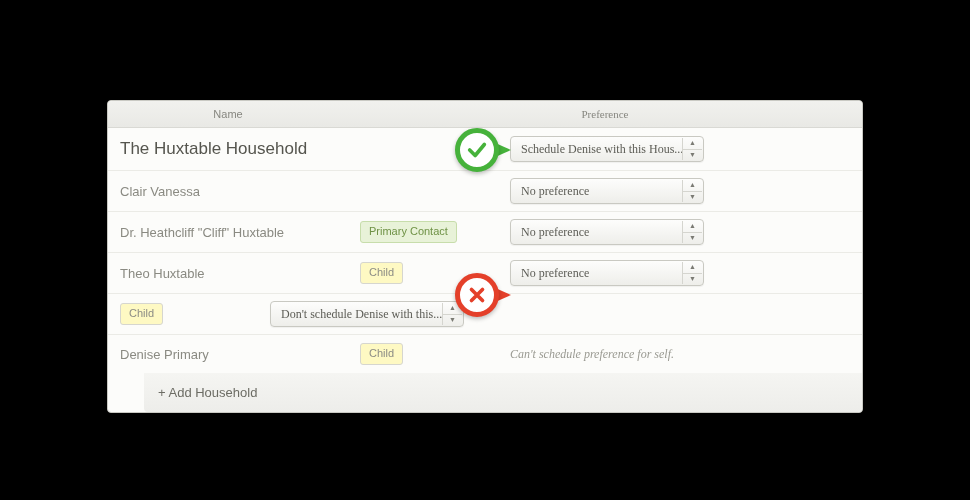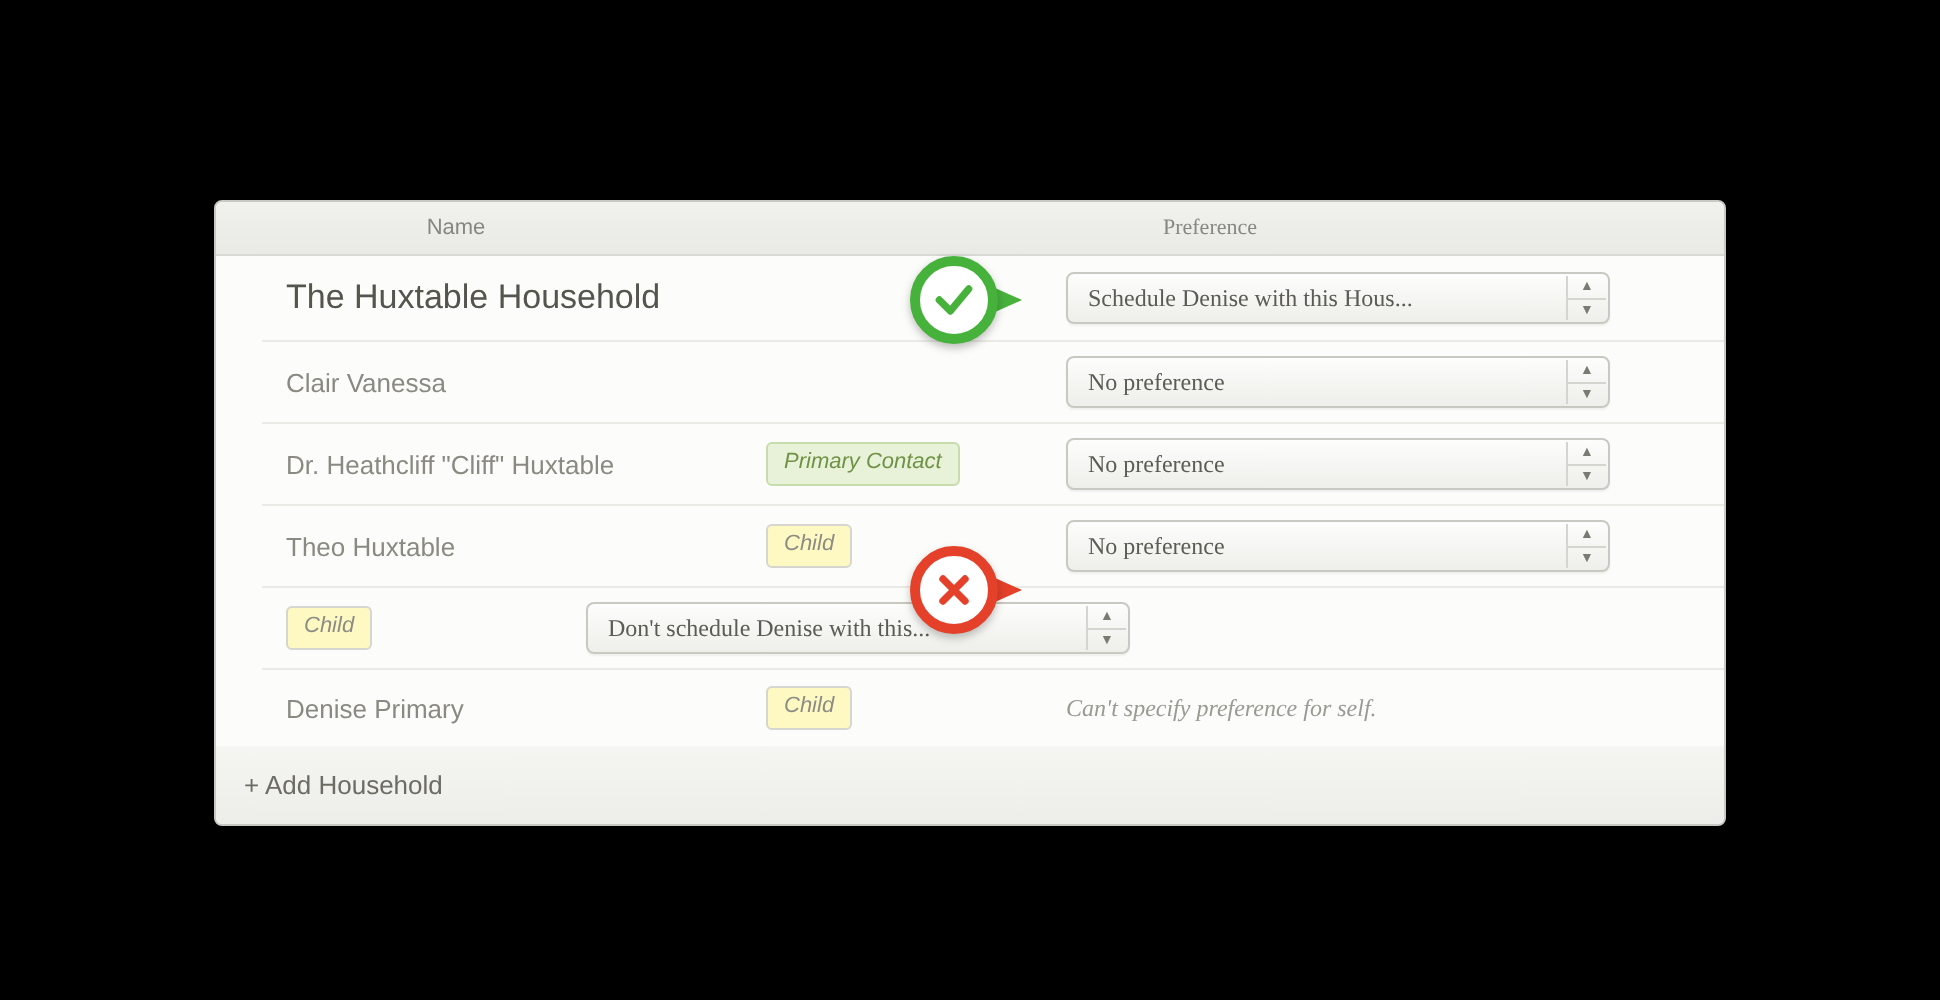--- a/index.html
+++ b/index.html
@@ -35,52 +35,50 @@
   .header-row .col { padding: 7px 12px; }
   .col-name  { width: 240px; }
   .col-role  { width: 150px; }
   .col-pref  { flex: 1; font-family: Liberation Serif, serif; }
   .row {
     display: flex;
     align-items: center;
     border-bottom: 1px solid #ebebe6;
     min-height: 38px;
     padding: 3px 0;
-    margin-left: 23px;
   }
   .row .cell { padding: 4px 12px; }
   .row.household .cell.name {
     font-size: 17px;
     color: #55554e;
     padding-top: 8px;
     padding-bottom: 8px;
   }
   .row .cell.name { color: #8a8a82; font-size: 13px; }
   .badge {
     display: inline-block;
     padding: 3px 8px;
     border-radius: 3px;
     font-size: 11px;
     border: 1px solid;
     line-height: 1.2;
-    font-style: italic;
   }
   .badge.primary {
     background: #e8f2d8;
     border-color: #c7ddab;
     color: #6f9246;
   }
   .badge.child {
     background: #fef9c3;
     border-color: #d6d6cf;
     color: #8c8c85;
   }
   .select {
     position: relative;
-    width: 272px;
+    width: 194px;
     height: 26px;
     background: linear-gradient(#fdfdfc, #eeeeea);
     border: 1px solid #c9c9c2;
     border-radius: 4px;
     box-shadow: 0 1px 1px rgba(0,0,0,0.05);
     display: flex;
     align-items: center;
     padding: 0 28px 0 10px;
     color: #5c5c55;
     font-size: 12px;
@@ -115,20 +113,21 @@
     font-size: 12px;
   }
   .footer-row {
     background: linear-gradient(#f5f5f2, #ededea);
     padding: 12px 14px;
     color: #6c6c64;
     font-size: 13px;
     border-bottom-left-radius: 4px;
     border-bottom-right-radius: 4px;
     cursor: pointer;
+    margin-left: 36px;
   }
   
   .callout {
     position: absolute;
     width: 58px;
     height: 44px;
     pointer-events: none;
   }
   .callout .circle {
     position: absolute;
@@ -239,21 +238,21 @@
       </div>
     </div>
   </div>
 
   <div class="row" style="border-bottom:none">
     <div class="cell name col-name">Denise Primary</div>
     <div class="cell col-role">
       <span class="badge child">Child</span>
     </div>
     <div class="cell col-pref">
-      <span class="pref-note">Can't specify preference for self.</span>
+      <span class="pref-note">Can't schedule preference for self.</span>
     </div>
   </div>
 
   <div class="footer-row">
     <span>+ Add Household</span>
   </div>
 </div>
 
 <div class="callout ok" style="left:455px; top:128px;">
   <div class="tail"></div>

